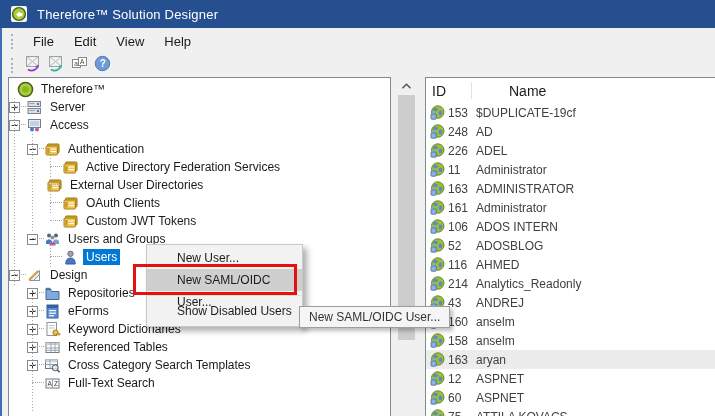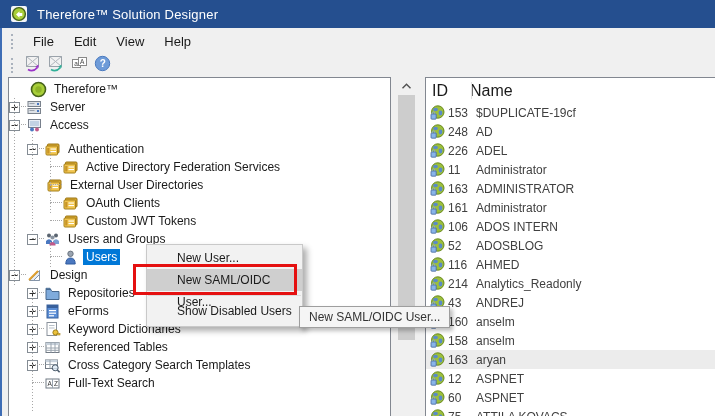--- a/index.html
+++ b/index.html
@@ -31,21 +31,21 @@
   .tree-icon svg{display:block;}
   .tree-label{padding:1px 3px;}
   .tree-label.sel{background:#0078d7;color:#fff;}
   .hstub{position:absolute;top:8px;width:12px;border-top:1px dotted #a8a8a8;}
   .vguide{position:absolute;width:1px;background-image:repeating-linear-gradient(to bottom,#a8a8a8 0 1px,transparent 1px 3px);}
   .vscroll{position:absolute;left:398px;top:78px;width:17px;height:338px;background:#f0f0f0;}
   .vs-up{position:absolute;left:0;top:0;width:17px;height:17px;background:#f0f0f0;}
   .vs-thumb{position:absolute;left:0;top:17px;width:17px;height:245px;background:#cdcdcd;}
   .list-panel{position:absolute;left:425px;top:77px;width:290px;height:339px;background:#fff;
               border:1px solid #828790;border-right:none;border-bottom:none;box-sizing:border-box;overflow:hidden;}
-  .lheader{position:relative;height:25px;display:flex;align-items:center;font-size:16px;color:#1a1a1a;background:#fff;}
+  .lheader{position:relative;height:25px;display:flex;align-items:center;font-size:14px;color:#1a1a1a;background:#fff;gap:39px;}
   .lheader .col-id{width:44px;padding-left:6px;box-sizing:border-box;}
   .lheader .col-sep{position:absolute;left:45px;top:4px;bottom:4px;width:1px;background:#e2e2e2;}
   .lrow{display:flex;align-items:center;height:19px;font-size:12px;color:#404040;white-space:nowrap;}
   .lrow.sel{background:#ececec;}
   .lrow .row-icon{width:15px;height:15px;flex:none;margin:0 3px 0 4px;}
   .lrow .row-id{width:28px;flex:none;}
   
   .ctx{position:absolute;left:146px;top:244px;width:157px;box-sizing:border-box;background:#f2f2f2;
        border:1px solid #c9c9c9;box-shadow:4px 4px 6px rgba(0,0,0,.32);padding:2px 0 4px;z-index:10;}
   .ctx-item{height:22px;line-height:22px;padding-left:30px;font-size:12px;color:#1b1b1b;cursor:default;}
@@ -119,21 +119,21 @@
           <span><svg width="17" height="17" viewBox="0 0 17 17">
               <circle cx="8.5" cy="8.5" r="7.2" fill="#6e9bd8" stroke="#4a7ac0"></circle>
               <text x="5.8" y="12" font-size="10" font-weight="bold" fill="#fff" font-family="Liberation Sans,sans-serif">?</text>
             </svg></span>
         </span>
       </span>
   </div>
 
   <div class="tree-panel">
     <div class="tree-rows" id="tree-rows">
-        <div class="tree-row" style="padding-left: 21px;">
+        <div class="tree-row" style="padding-left: 8px;">
           <span class="tree-icon">
             <svg width="17" height="17" viewBox="0 0 17 17">
               <circle cx="8.5" cy="8.5" r="7" fill="#a8ce39" stroke="#46621a" stroke-width="1.6"></circle>
               <circle cx="8.5" cy="8.5" r="3.2" fill="#8db327"></circle>
             </svg>
           </span>
           <span class="tree-label">Therefore™</span>
         </div>
         <div class="tree-row" style="padding-left: 0px;">
           <i class="hstub" style="left: 5px;"></i>

